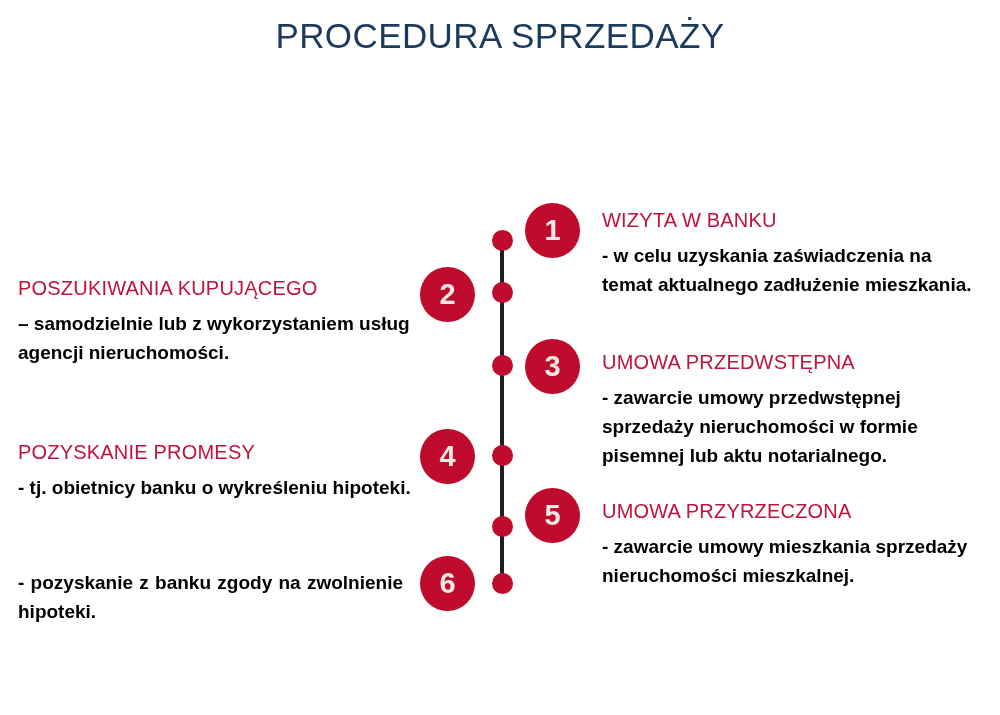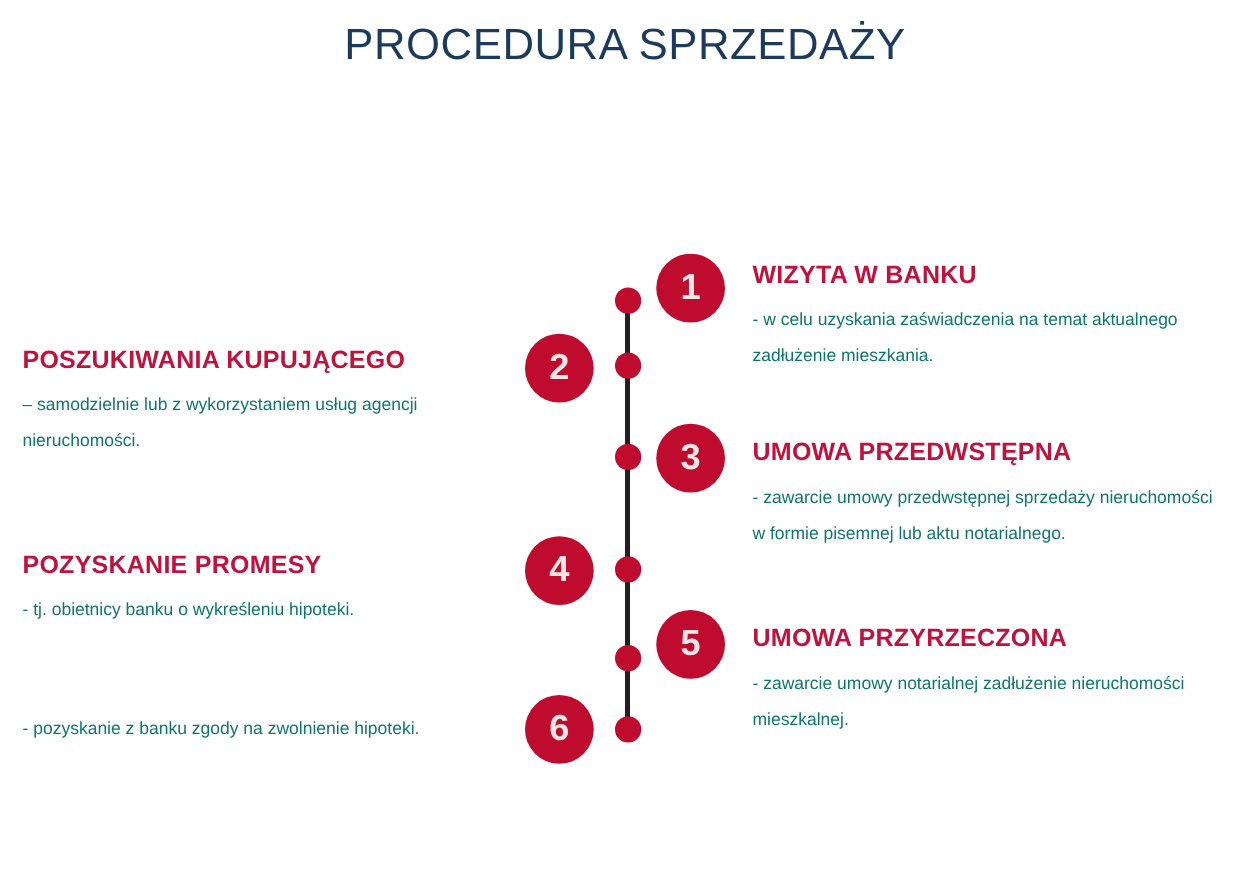--- a/index.html
+++ b/index.html
@@ -82,30 +82,30 @@
   }
   .step.left {
     left: 18px;
     width: 400px;
     text-align: left;
   }
   .step h3 {
     margin: 0 0 9px 0;
     color: #c0123c;
     font-size: 20px;
-    font-weight: bold;
+    font-weight: normal;
     letter-spacing: 0.2px;
     line-height: 24px;
     white-space: nowrap;
   }
   .step p {
     margin: 0;
-    color: #0f766e;
-    font-size: 14px;
-    font-weight: normal;
+    color: #000000;
+    font-size: 19px;
+    font-weight: bold;
     line-height: 29px;
   }
   .step p.justify {
     text-align: justify;
     text-align-last: left;
   }
 </style>
 </head>
 <body>
 
@@ -156,18 +156,18 @@
   <p>- zawarcie umowy przedwstępnej sprzedaży nieruchomości w formie pisemnej lub aktu notarialnego.</p>
 </div>
 
 <div class="step left" style="top:440px">
   <h3>POZYSKANIE PROMESY</h3>
   <p>- tj. obietnicy banku o wykreśleniu hipoteki.</p>
 </div>
 
 <div class="step right" style="top:499px">
   <h3>UMOWA PRZYRZECZONA</h3>
-  <p>- zawarcie umowy notarialnej zadłużenie nieruchomości mieszkalnej.</p>
+  <p>- zawarcie umowy mieszkania sprzedaży nieruchomości mieszkalnej.</p>
 </div>
 
 <div class="step left" style="top:568px; width:385px;">
   <p class="justify">- pozyskanie z banku zgody na zwolnienie hipoteki.</p>
 </div>
 
 </body></html>

